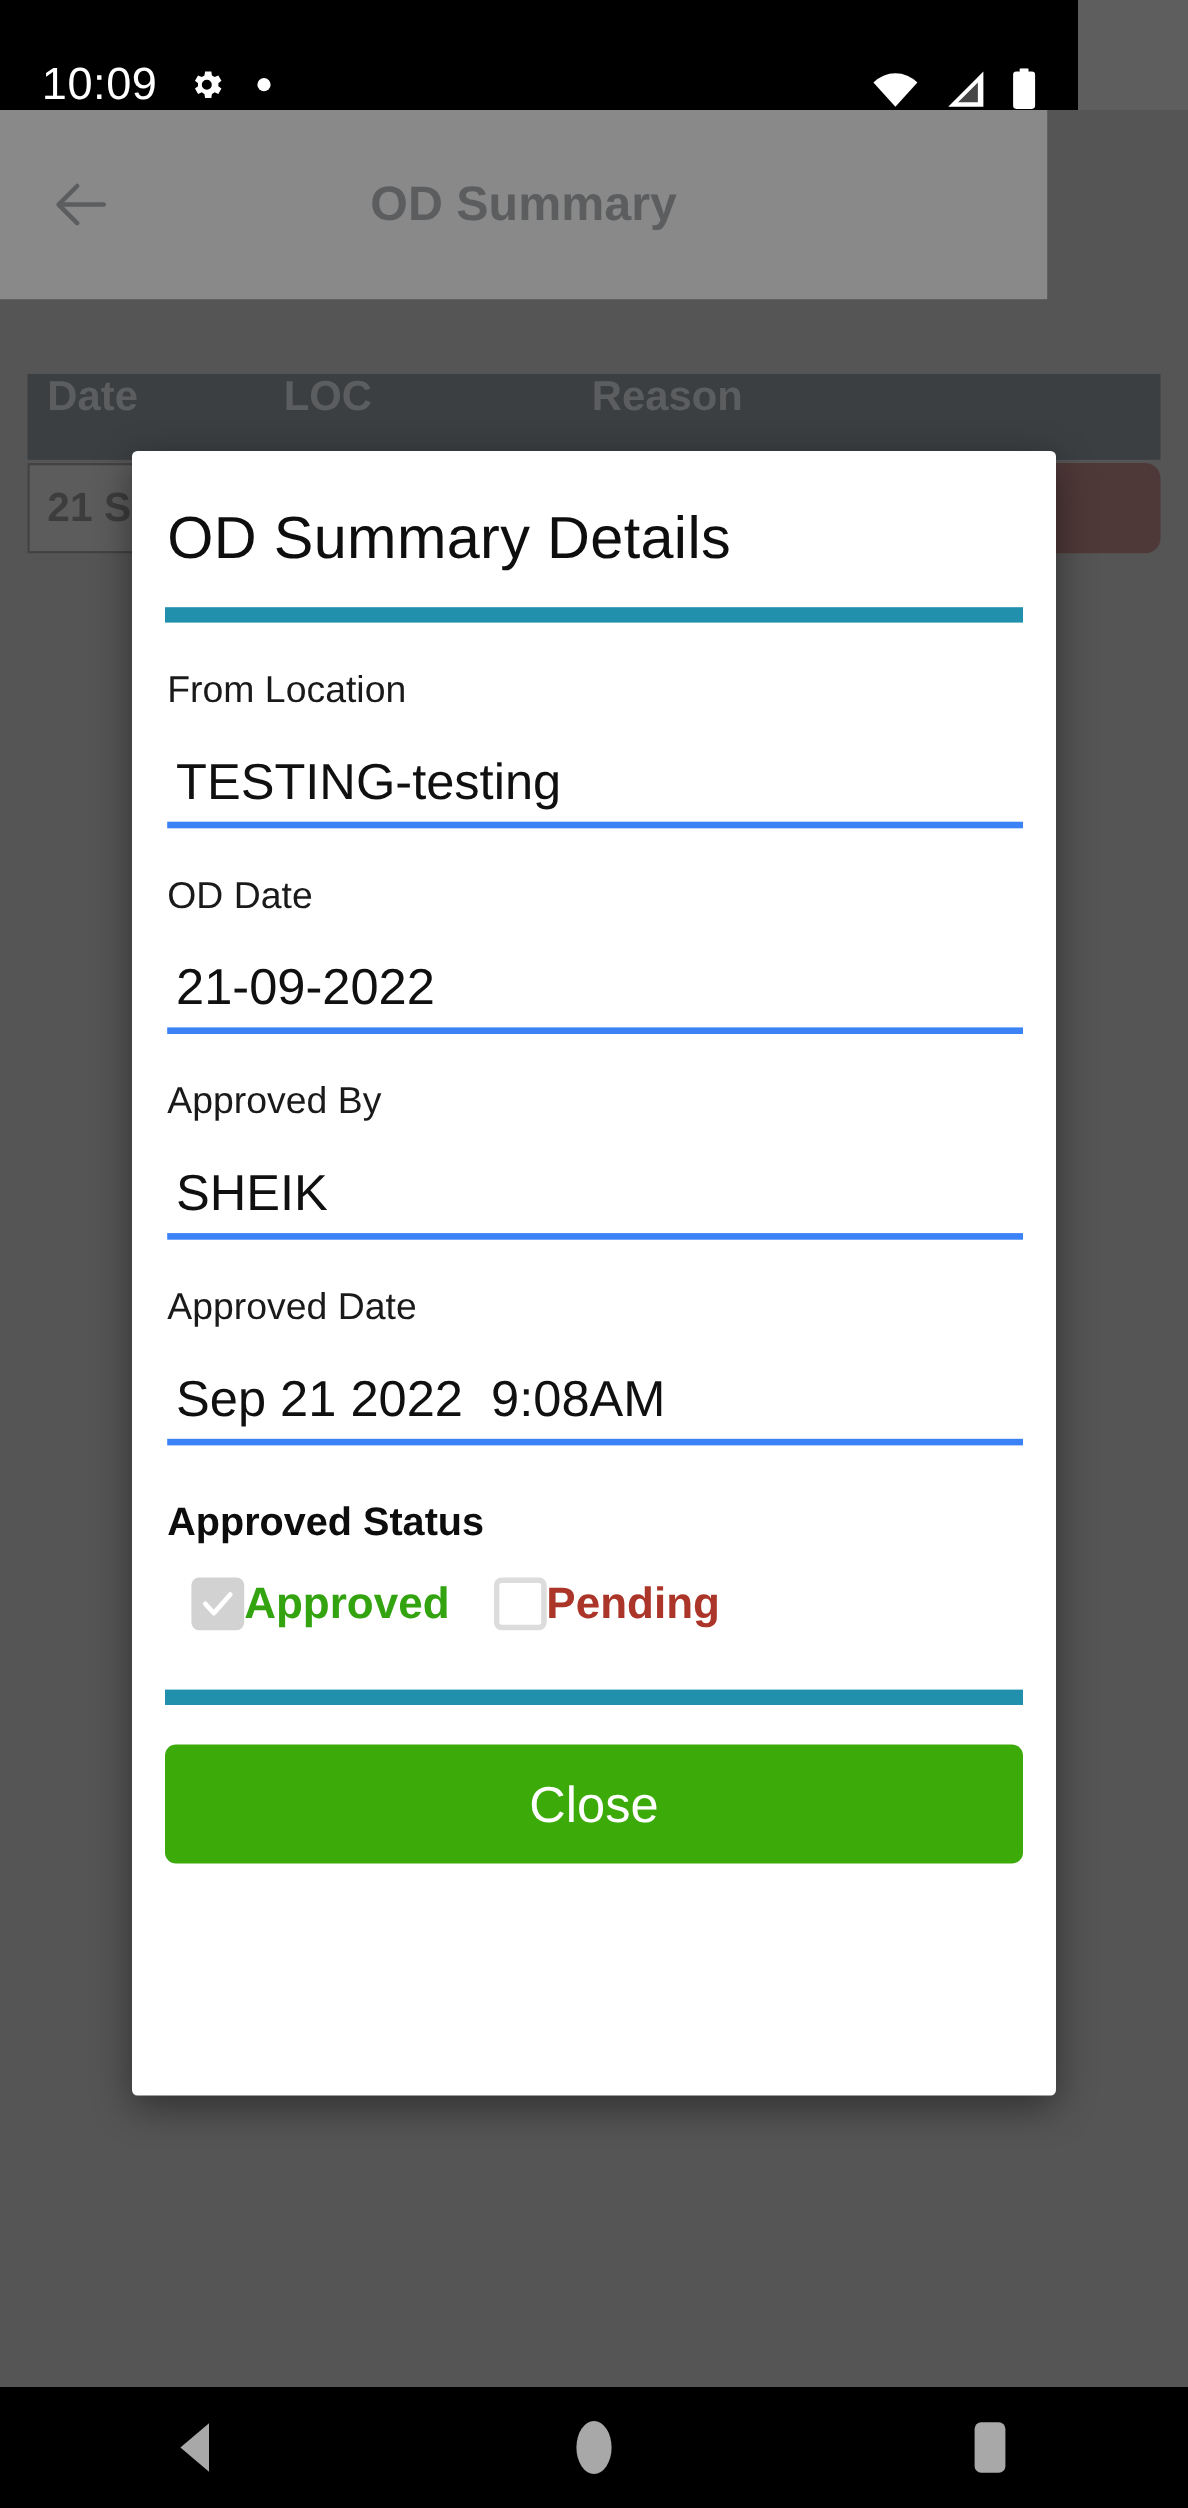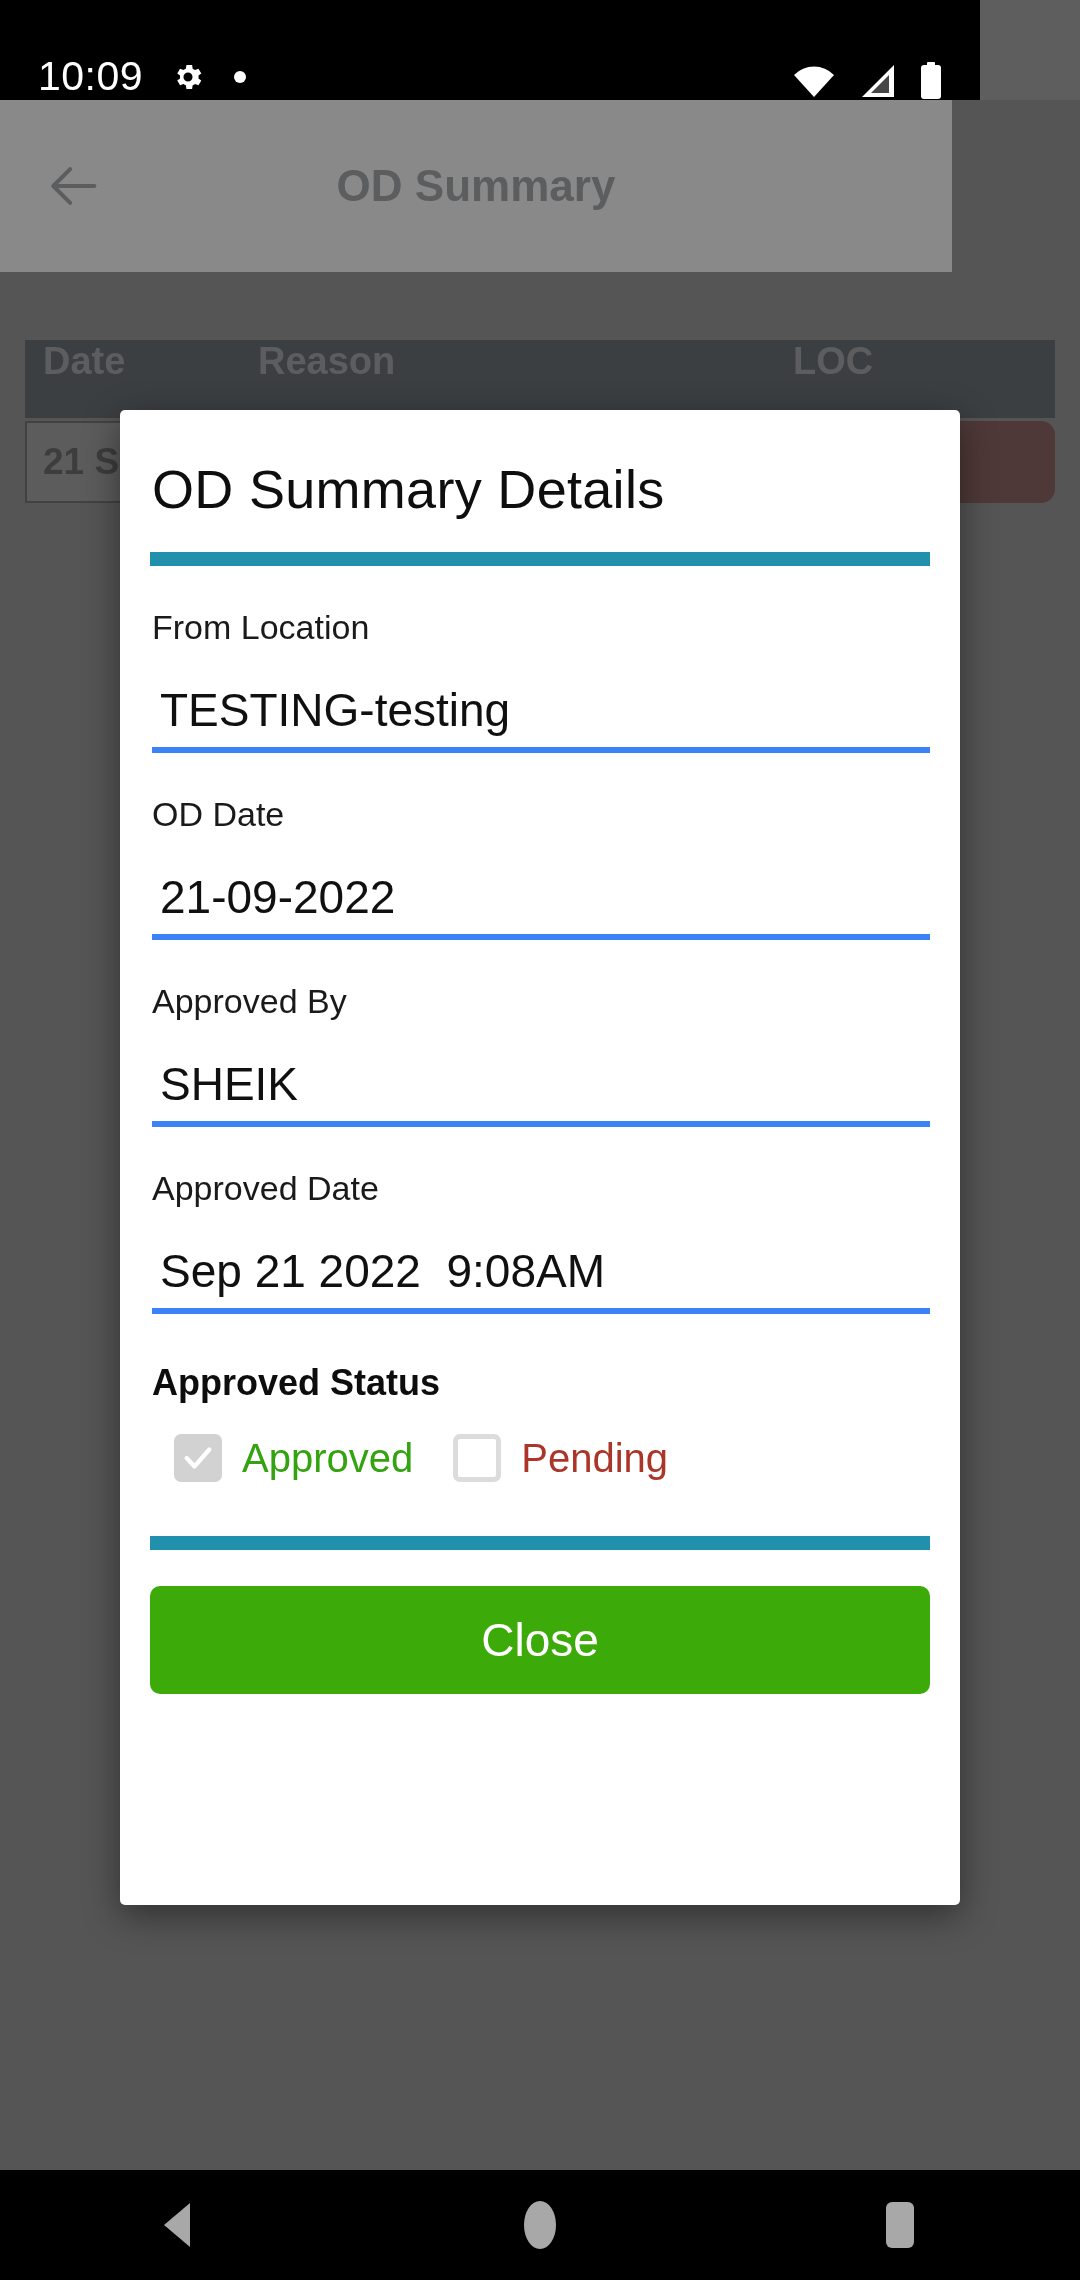--- a/index.html
+++ b/index.html
@@ -131,22 +131,21 @@
   }
   .cb-group { display:flex; align-items:center; }
   .cb-box {
     width:48px; height:48px;
     border-radius:7px;
     display:flex; align-items:center; justify-content:center;
   }
   .cb-checked { background:#d2d2d2; }
   .cb-unchecked { background:#fff; border:5px solid #dcdcdc; }
   .cb-label {
-    font-size:40px; font-weight:normal;
-    margin-left:20px;
+    font-size:40px; font-weight:bold;
   }
   .cb-approved-label { color:#33a310; }
   .cb-pending-label  { color:#ab3528; }
   #gap-between { width:40px; }
 
   #bottom-rule {
     height:14px; background:#2090ad;
     margin-top:54px;
   }
   #close-button {
@@ -185,22 +184,22 @@
           <line x1="20" y1="12" x2="4" y2="12"></line>
           <polyline points="10,5 3,12 10,19"></polyline>
         </svg>
       </span>
       <div id="appbar-title">OD Summary</div>
     </div>
 
     <div id="table-wrap">
       <div id="table-head">
         <div class="th th-date">Date</div>
+        <div class="th th-loc">LOC</div>
         <div class="th th-reason">Reason</div>
-        <div class="th th-loc">LOC</div>
       </div>
       <div id="table-row">
         <div class="td td-date">21 S</div>
         <div class="td td-loc"></div>
         <div class="td td-reason"></div>
         <div id="view-btn">w</div>
       </div>
     </div>
 
     <div id="scrim"></div>

